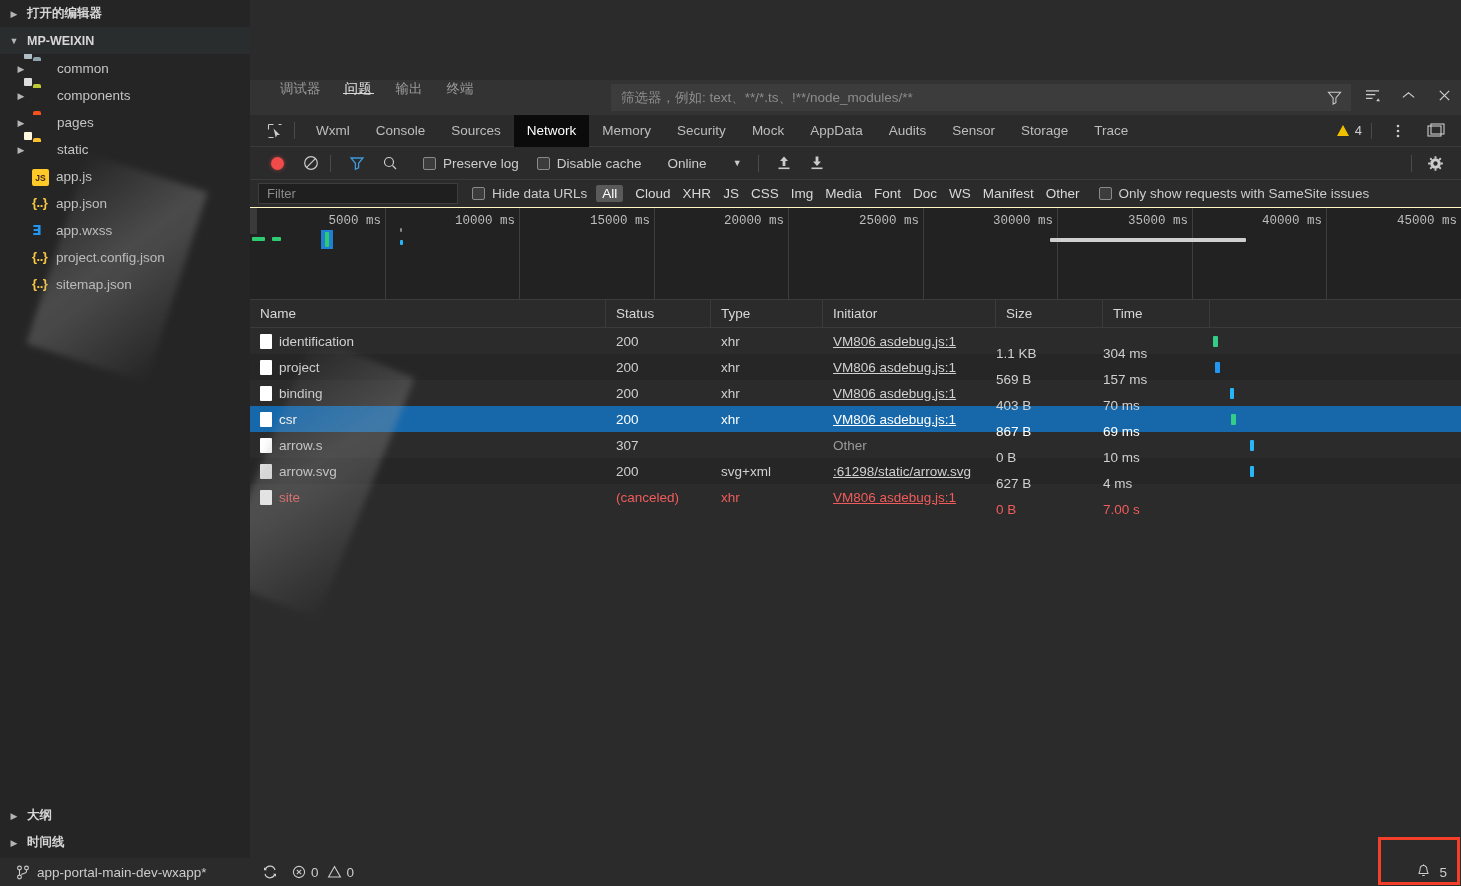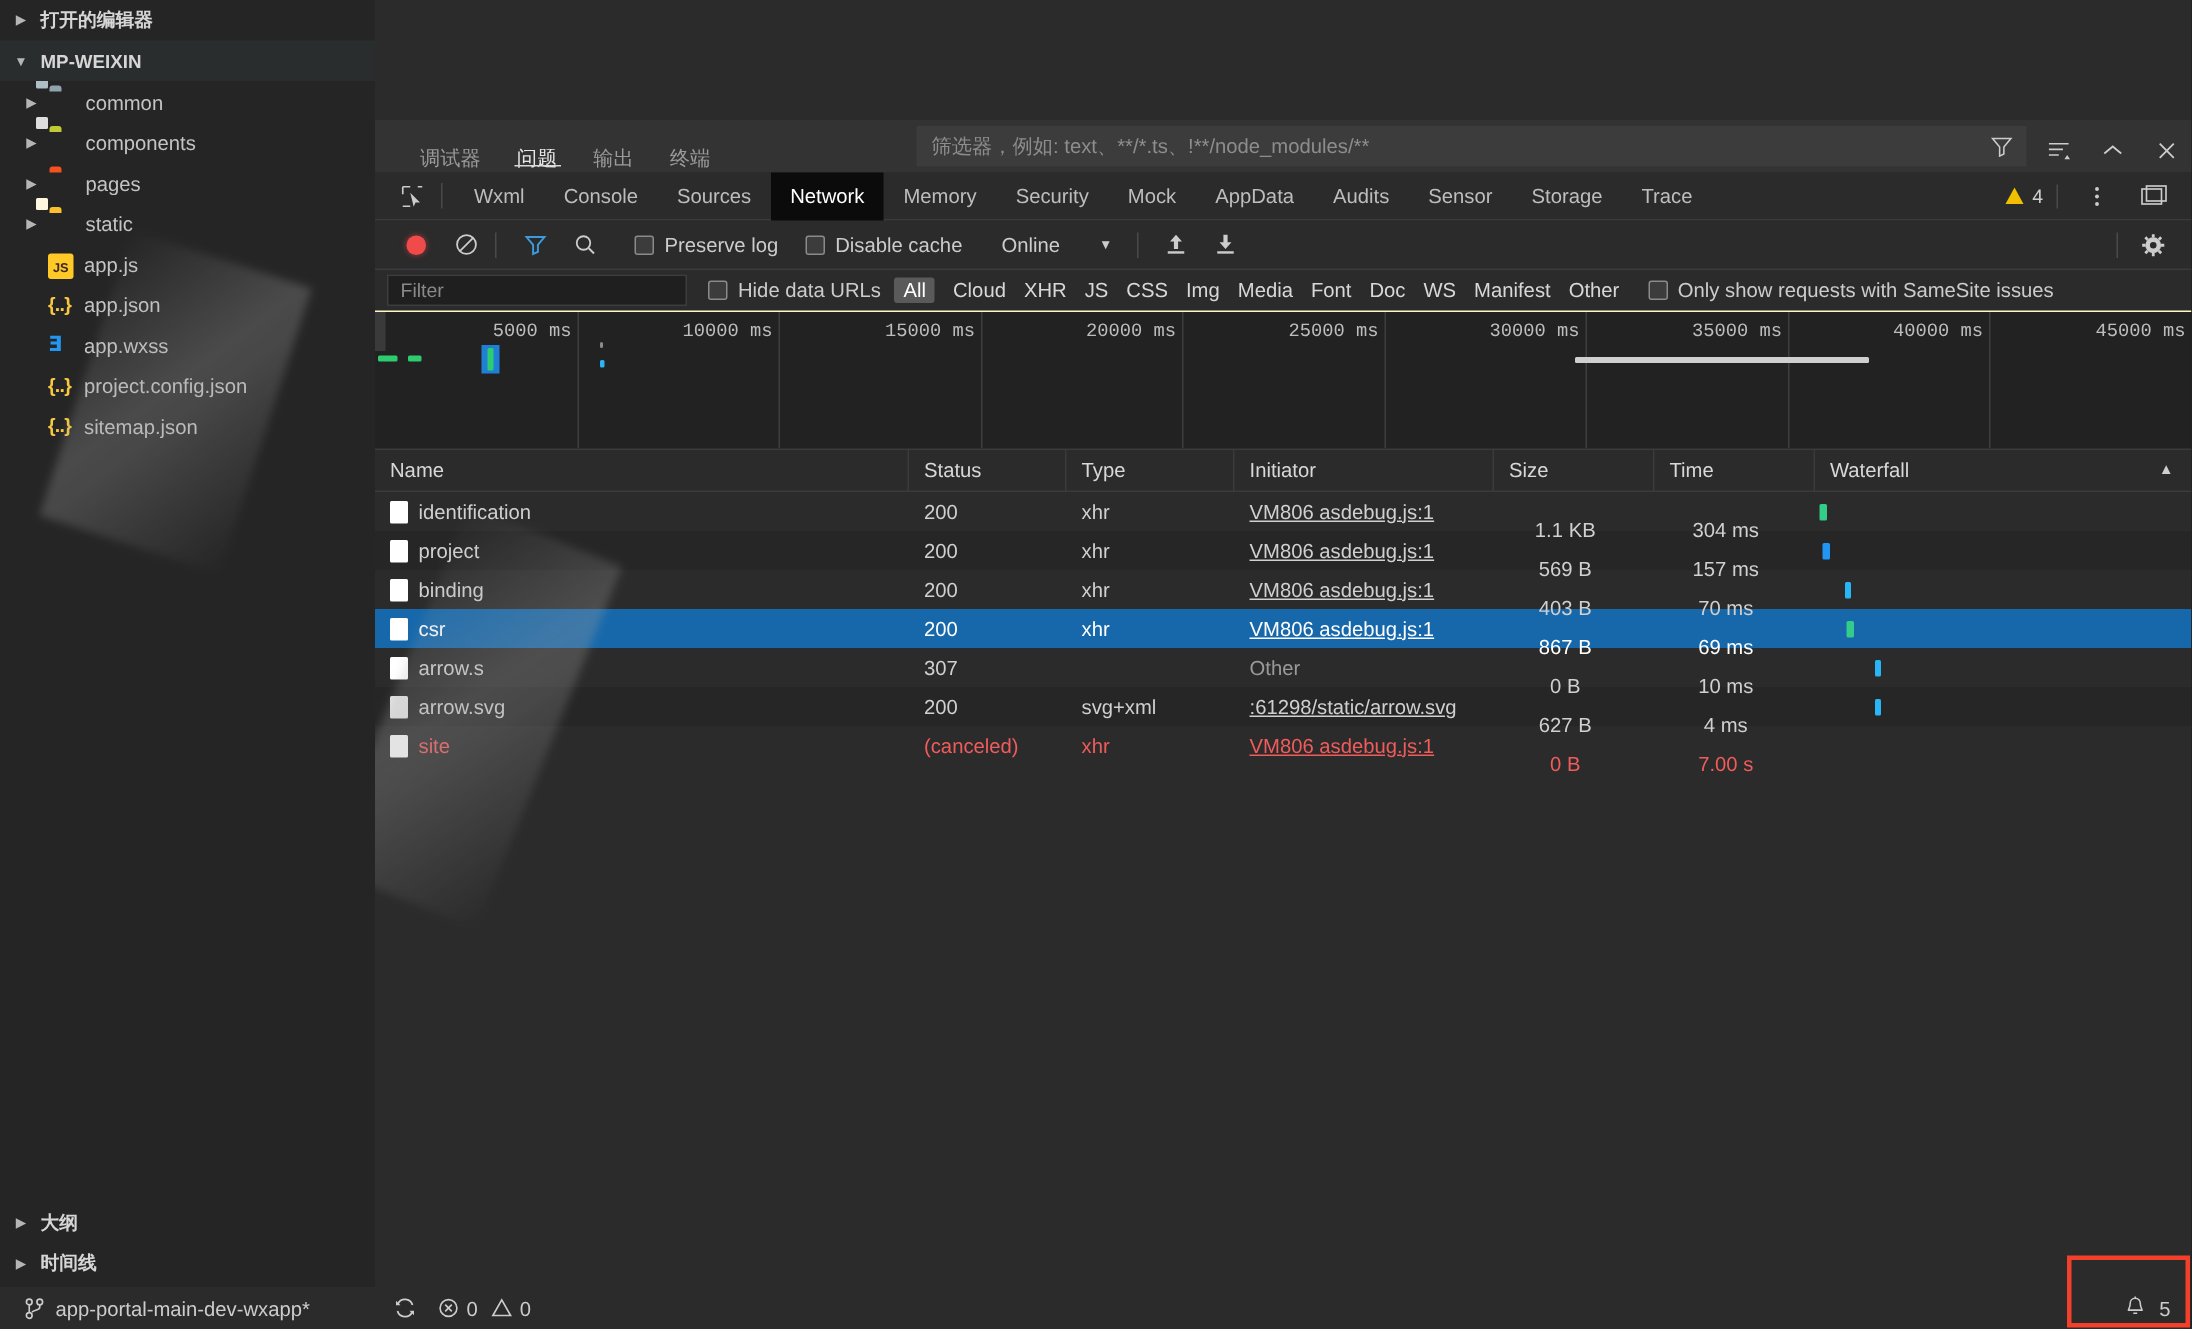--- a/index.html
+++ b/index.html
@@ -72,21 +72,21 @@
     background: linear-gradient(125deg, rgba(140,140,140,0) 0%, rgba(160,160,160,.30) 45%, rgba(160,160,160,.28) 55%, rgba(140,140,140,0) 100%);
     filter: blur(3px);
   }
 
   
   .main { width: 1211px; height: 886px; position: relative; background:#2b2b2b; flex:0 0 1211px;}
   .main-top-blank { height: 80px; background: #2b2b2b; }
 
   
   .panel-tabs {
-    height: 35px; background: #333333; display:flex; align-items:flex-end;
+    height: 35px; background: #333333; display:flex; align-items:flex-start;
     padding-left: 18px;
   }
   .ptab {
     display:flex; align-items:center; padding: 0 12px; font-size:13.5px;
     color:#9a9a9a; cursor:pointer; position:relative;
   }
   .ptab.active { color:#e7e7e7; }
   .ptab.active:after {
     content:""; position:absolute; left:10px; right:10px; bottom:4px; height:1.5px; background:#d8d8d8;
   }
@@ -173,21 +173,21 @@
   .th { padding-left:10px; display:flex; align-items:center; height:28px;
      border-right:1px solid #3b3b3b; flex:0 0 auto; }
   .tbl-body { position:relative; background:#2b2b2b; height:452px; overflow:hidden; }
   .trow { height:26px; display:flex; align-items:center; font-size:13.5px; color:#d0d0d0; cursor:pointer;}
   .trow.odd { background:#2b2b2b; }
   .trow.even { background:#262626; }
   .trow.sel { background:#1668ab; color:#ffffff; }
   .trow.err { color:#f05c5c; }
   .td { padding-left:10px; height:26px; display:flex; align-items:center; overflow:hidden;
      white-space:nowrap; flex:0 0 auto; }
-  .td.right { justify-content:center; padding-right:12px; padding-left:0;margin-top:24px; }
+  .td.right { justify-content:flex-start; padding-right:12px; padding-left:0;margin-top:24px; }
   .fileicon { width:12px; height:15px; background:#ffffff; border-radius:1px; flex:0 0 12px;
      margin-right:7px; }
   .fileicon.svg { background:#e8e8e8; }
   .link { text-decoration: underline; }
   .muted { color:#9a9a9a; }
   .wfcell { position:relative; flex:1 1 auto; height:26px; }
   .wfbar { position:absolute; top:8px; height:11px; border-radius:1px; }
   .sortarrow { margin-left:auto; margin-right:12px; font-size:10px; color:#cfcfcf; }
 
   
@@ -573,24 +573,20 @@
         </div>
       <div class="th" style="flex:0 0 173px">
           <span>Initiator</span>
         </div>
       <div class="th" style="flex:0 0 107px">
           <span>Size</span>
         </div>
       <div class="th" style="flex:0 0 107px">
           <span>Time</span>
         </div>
-      <div class="th" style="flex:1 1 auto; border-right:none;">
-        <span>Waterfall</span>
-        <span class="sortarrow">▲</span>
-      </div>
     </div>
 
     <div class="tbl-body">
       <div id="rows">
           <div class="trow odd">
             <div class="td " style="flex: 0 0 356px;">
               <span class="fileicon"></span>
               <span>identification</span>
             </div>
             <div class="td " style="flex: 0 0 105px;">

